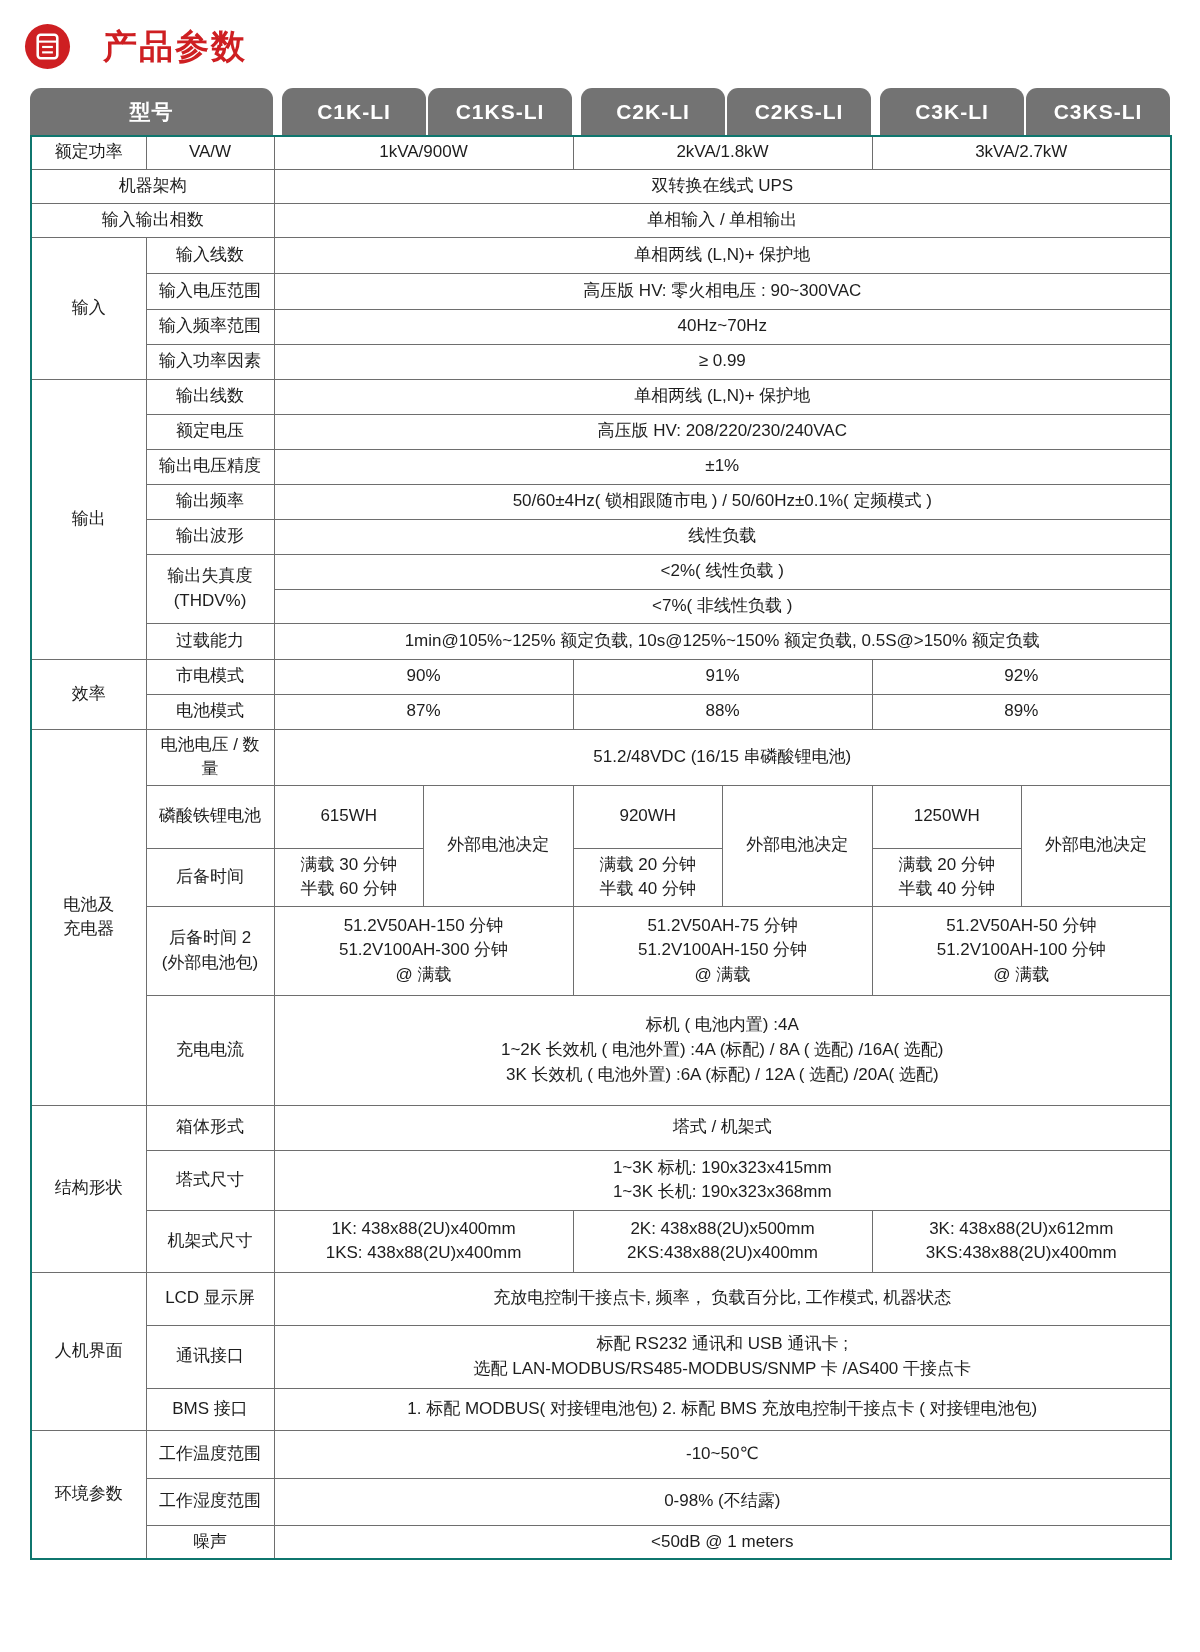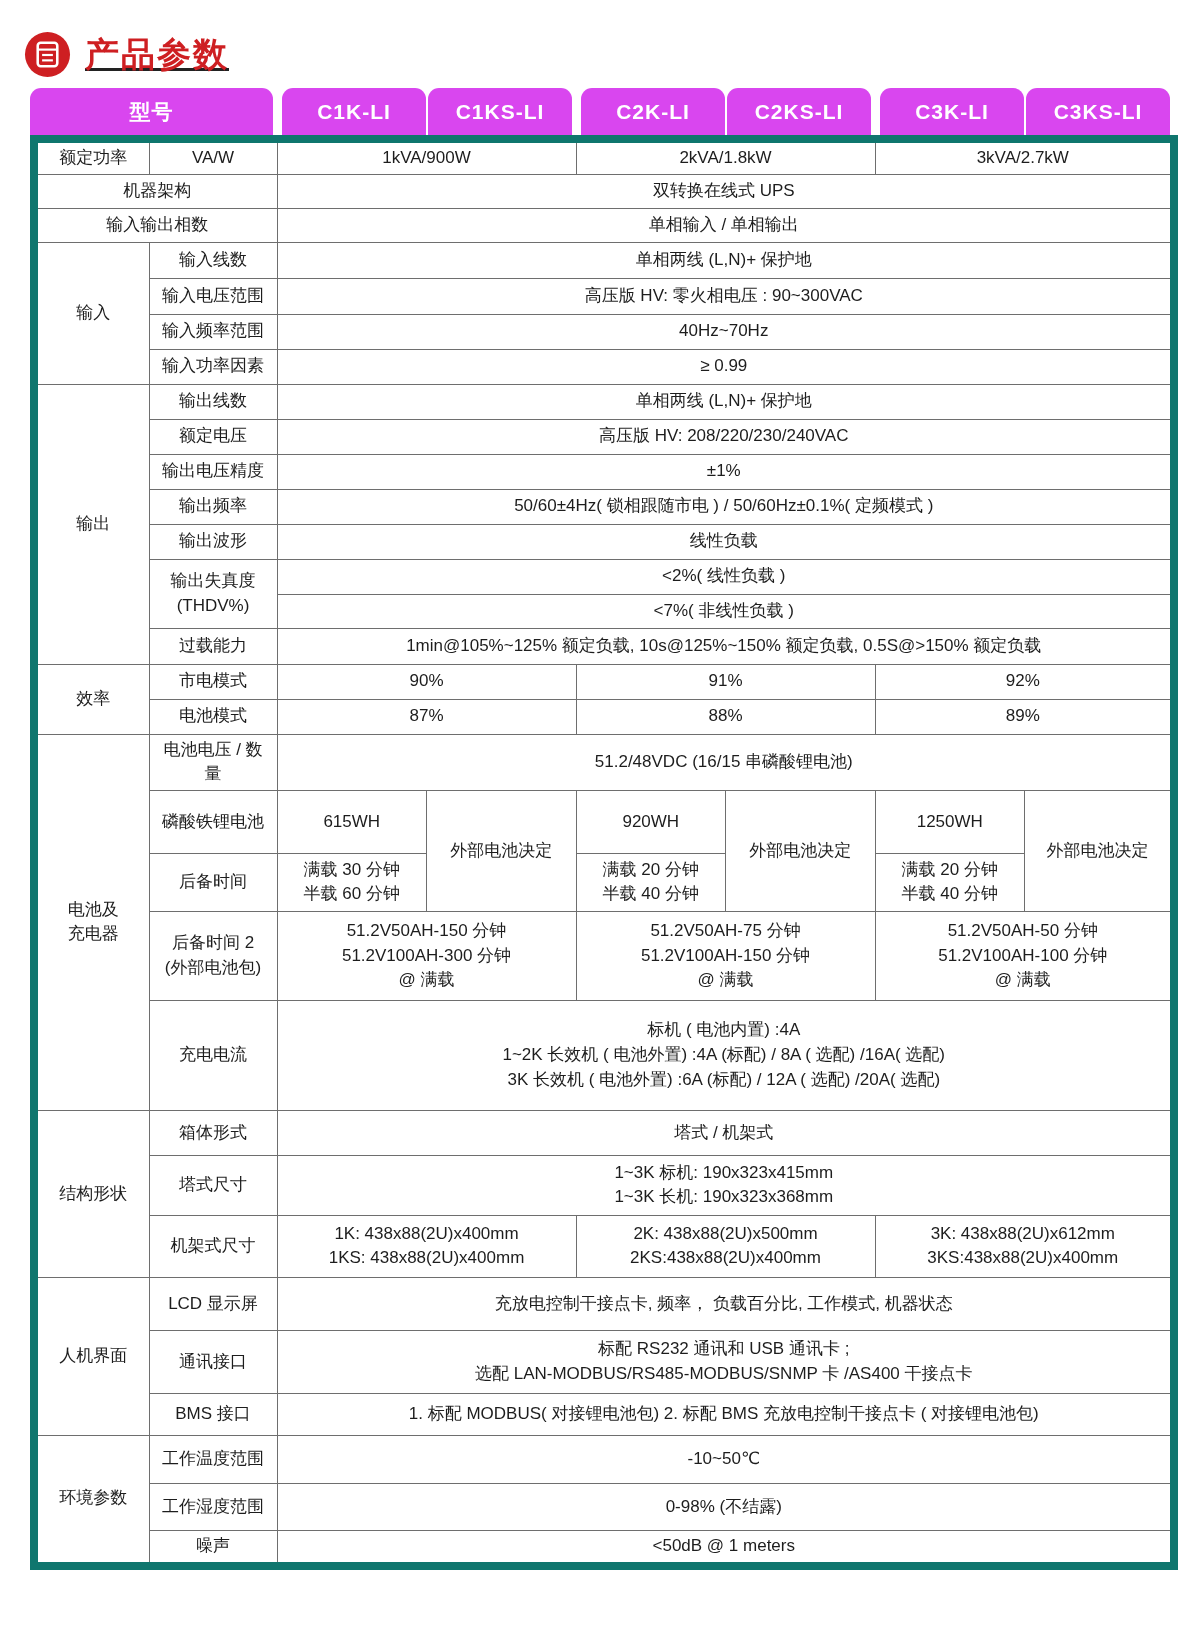--- a/index.html
+++ b/index.html
@@ -6,50 +6,50 @@
   body{
     width:1200px;height:1652px;background:#ffffff;
     font-family:"Liberation Sans","DejaVu Sans",sans-serif;
     color:#222;
     -webkit-font-smoothing:antialiased;
   }
   .page{position:relative;width:1200px;height:1652px;overflow:hidden;}
 
   
   .title-bar{
-    display:flex;align-items:center;gap:14px;
-    padding:28px 0 0 24px;height:52px;text-decoration:underline;
+    display:flex;align-items:center;gap:32px;
+    padding:20px 0 0 24px;height:52px;
   }
   .title-icon{width:47px;height:47px;flex:0 0 auto;}
   .page-title{
     margin:0;font-size:34px;font-weight:bold;color:#ce1f22;
     letter-spacing:2px;line-height:1;
   }
 
   
   .spec{position:absolute;left:30px;top:88px;width:1140px;}
 
   
   .tabs{display:flex;height:47px;align-items:flex-end;}
   .tab{
-    background:#d946ef;color:#fff;height:47px;
+    background:#737373;color:#fff;height:47px;
     border-radius:11px 11px 0 0;
     display:flex;align-items:center;justify-content:center;
     font-size:21px;font-weight:bold;letter-spacing:1px;
     box-sizing:border-box;
   }
   .tab-models-label{flex:0 0 243px;}
   .tab-model{flex:1 1 0;}
   .gap-group{margin-left:9px;}
   .gap-sibling{margin-left:2px;}
 
   
   table.spec-table{
     width:1140px;border-collapse:collapse;table-layout:fixed;
-    border:8px solid #0f766e;
+    border:2px solid #0f766e;
     font-size:17px;
   }
   table.spec-table td{
     border:1px solid #6e6e6e;
     text-align:center;vertical-align:middle;
     padding:3px 6px;
     white-space:pre-line;
     line-height:1.45;
     color:#1d1d1d;
     overflow:hidden;

